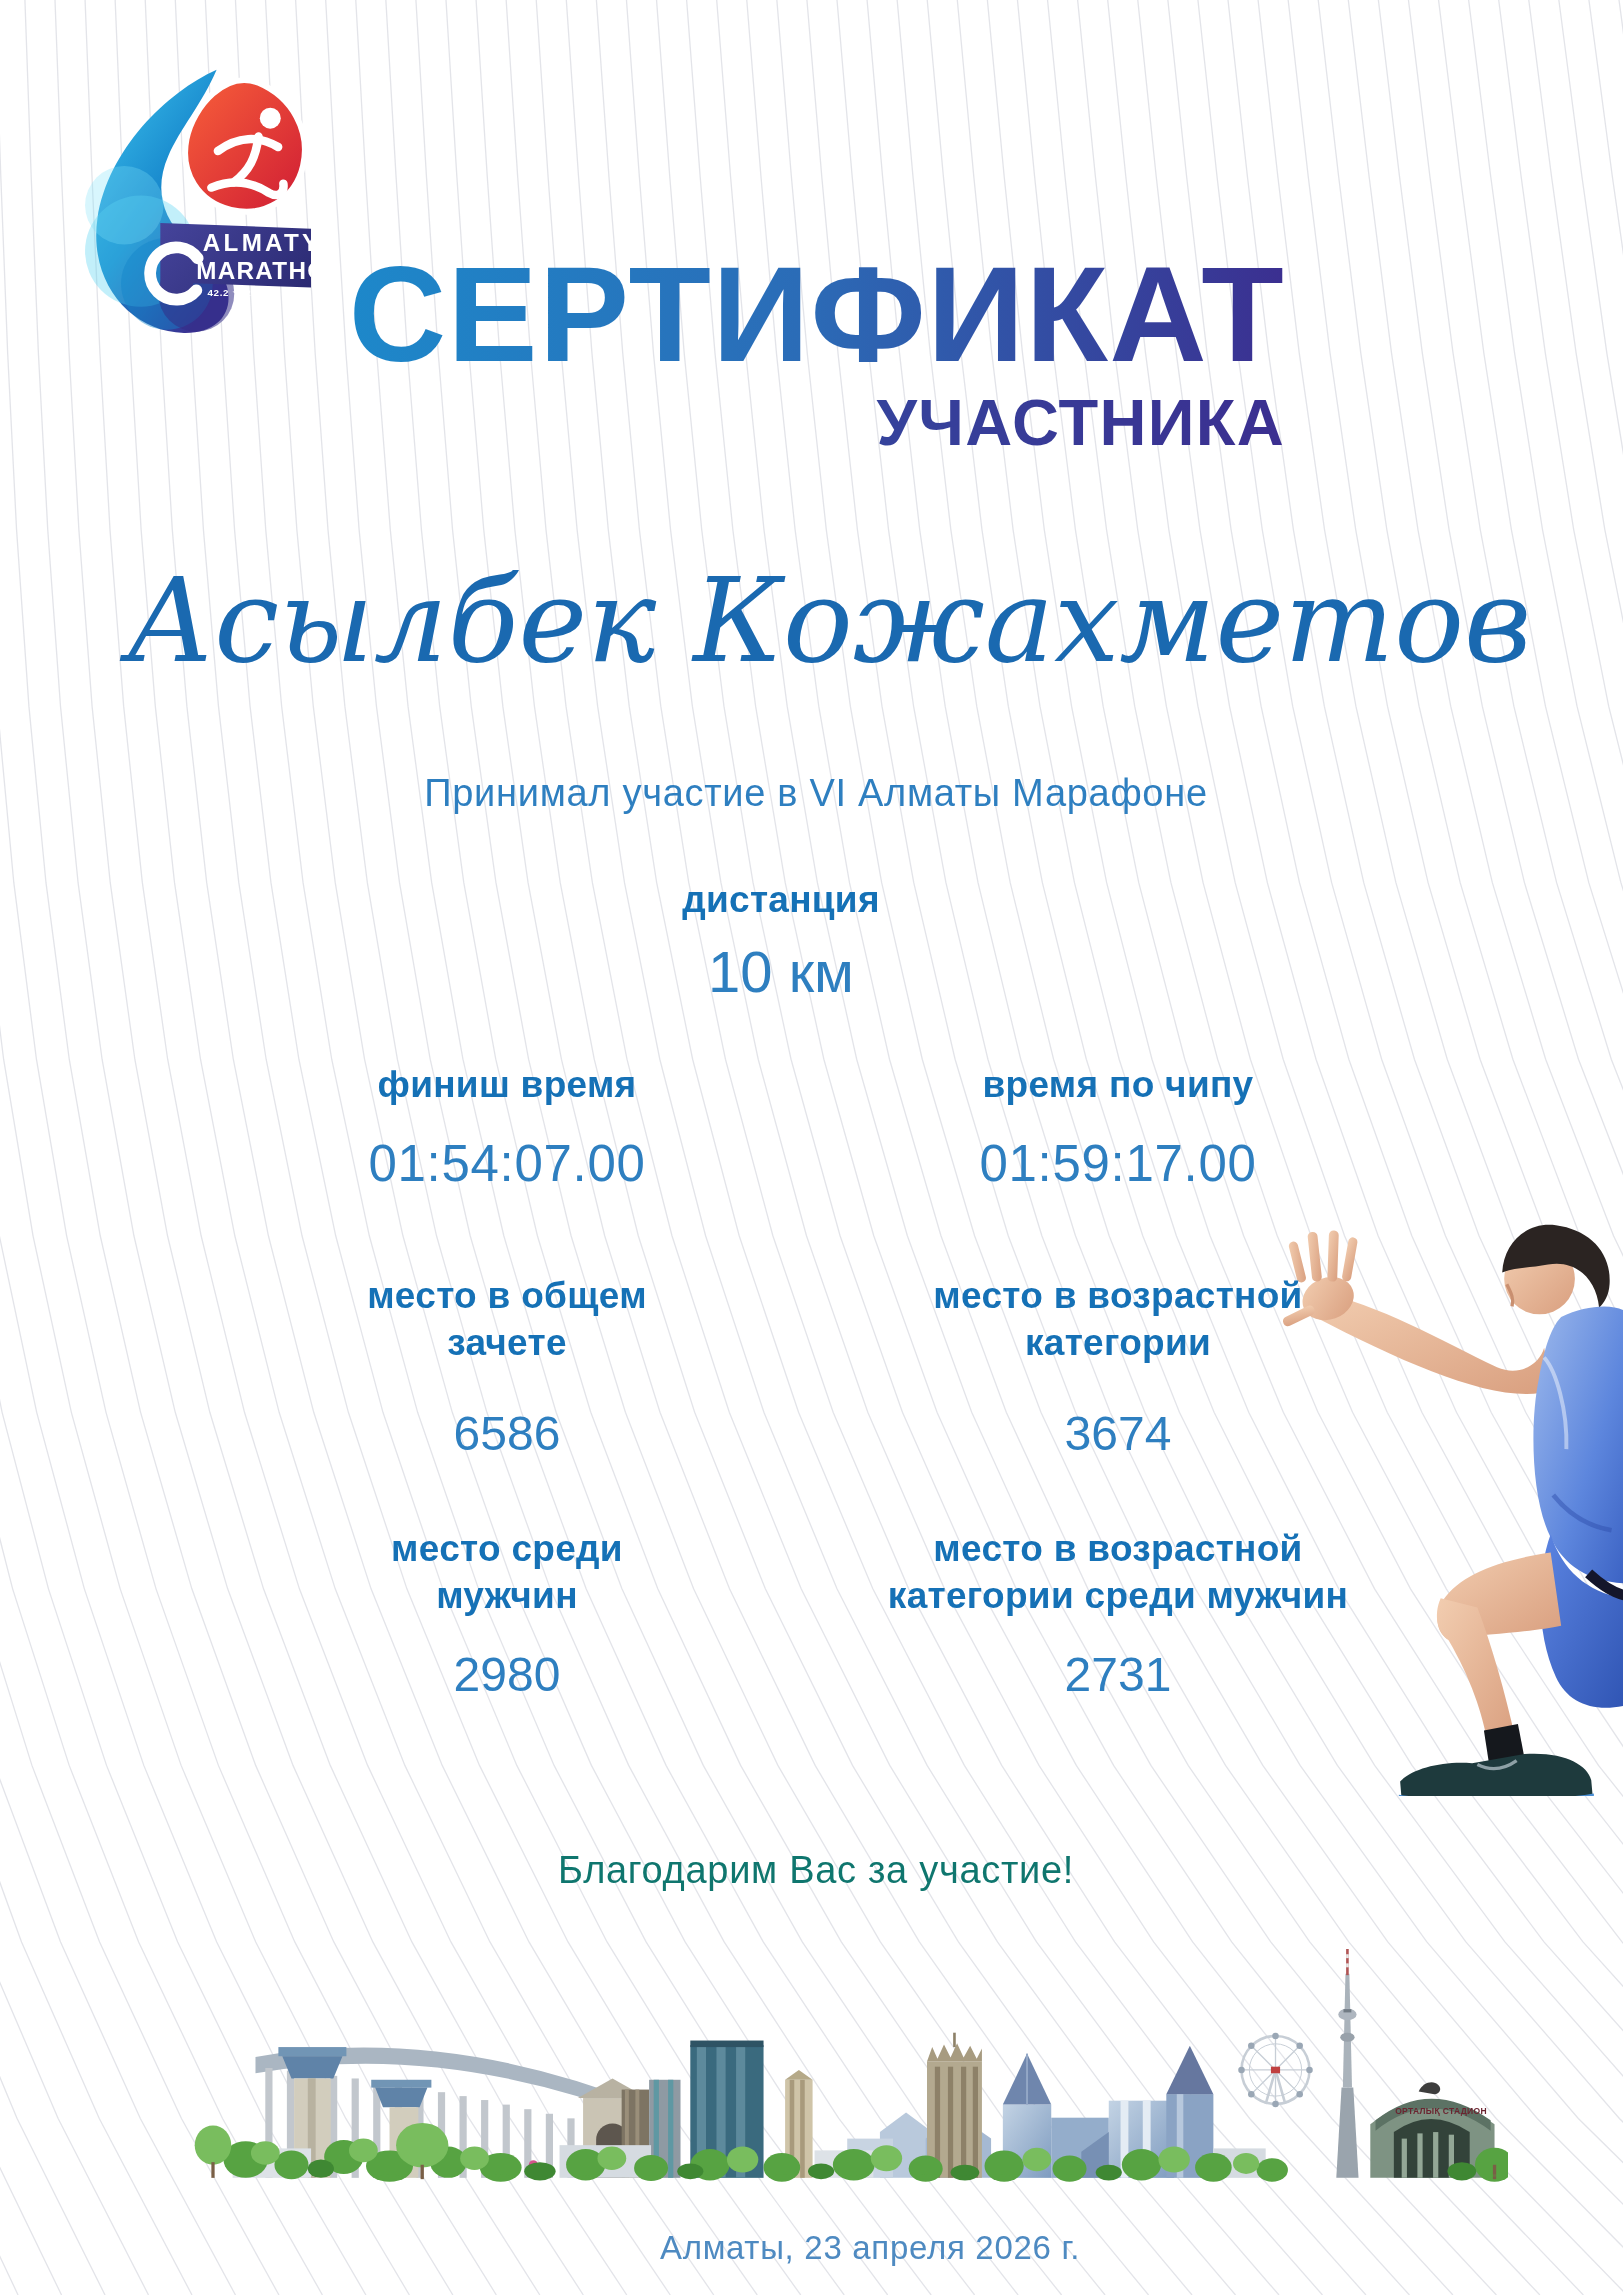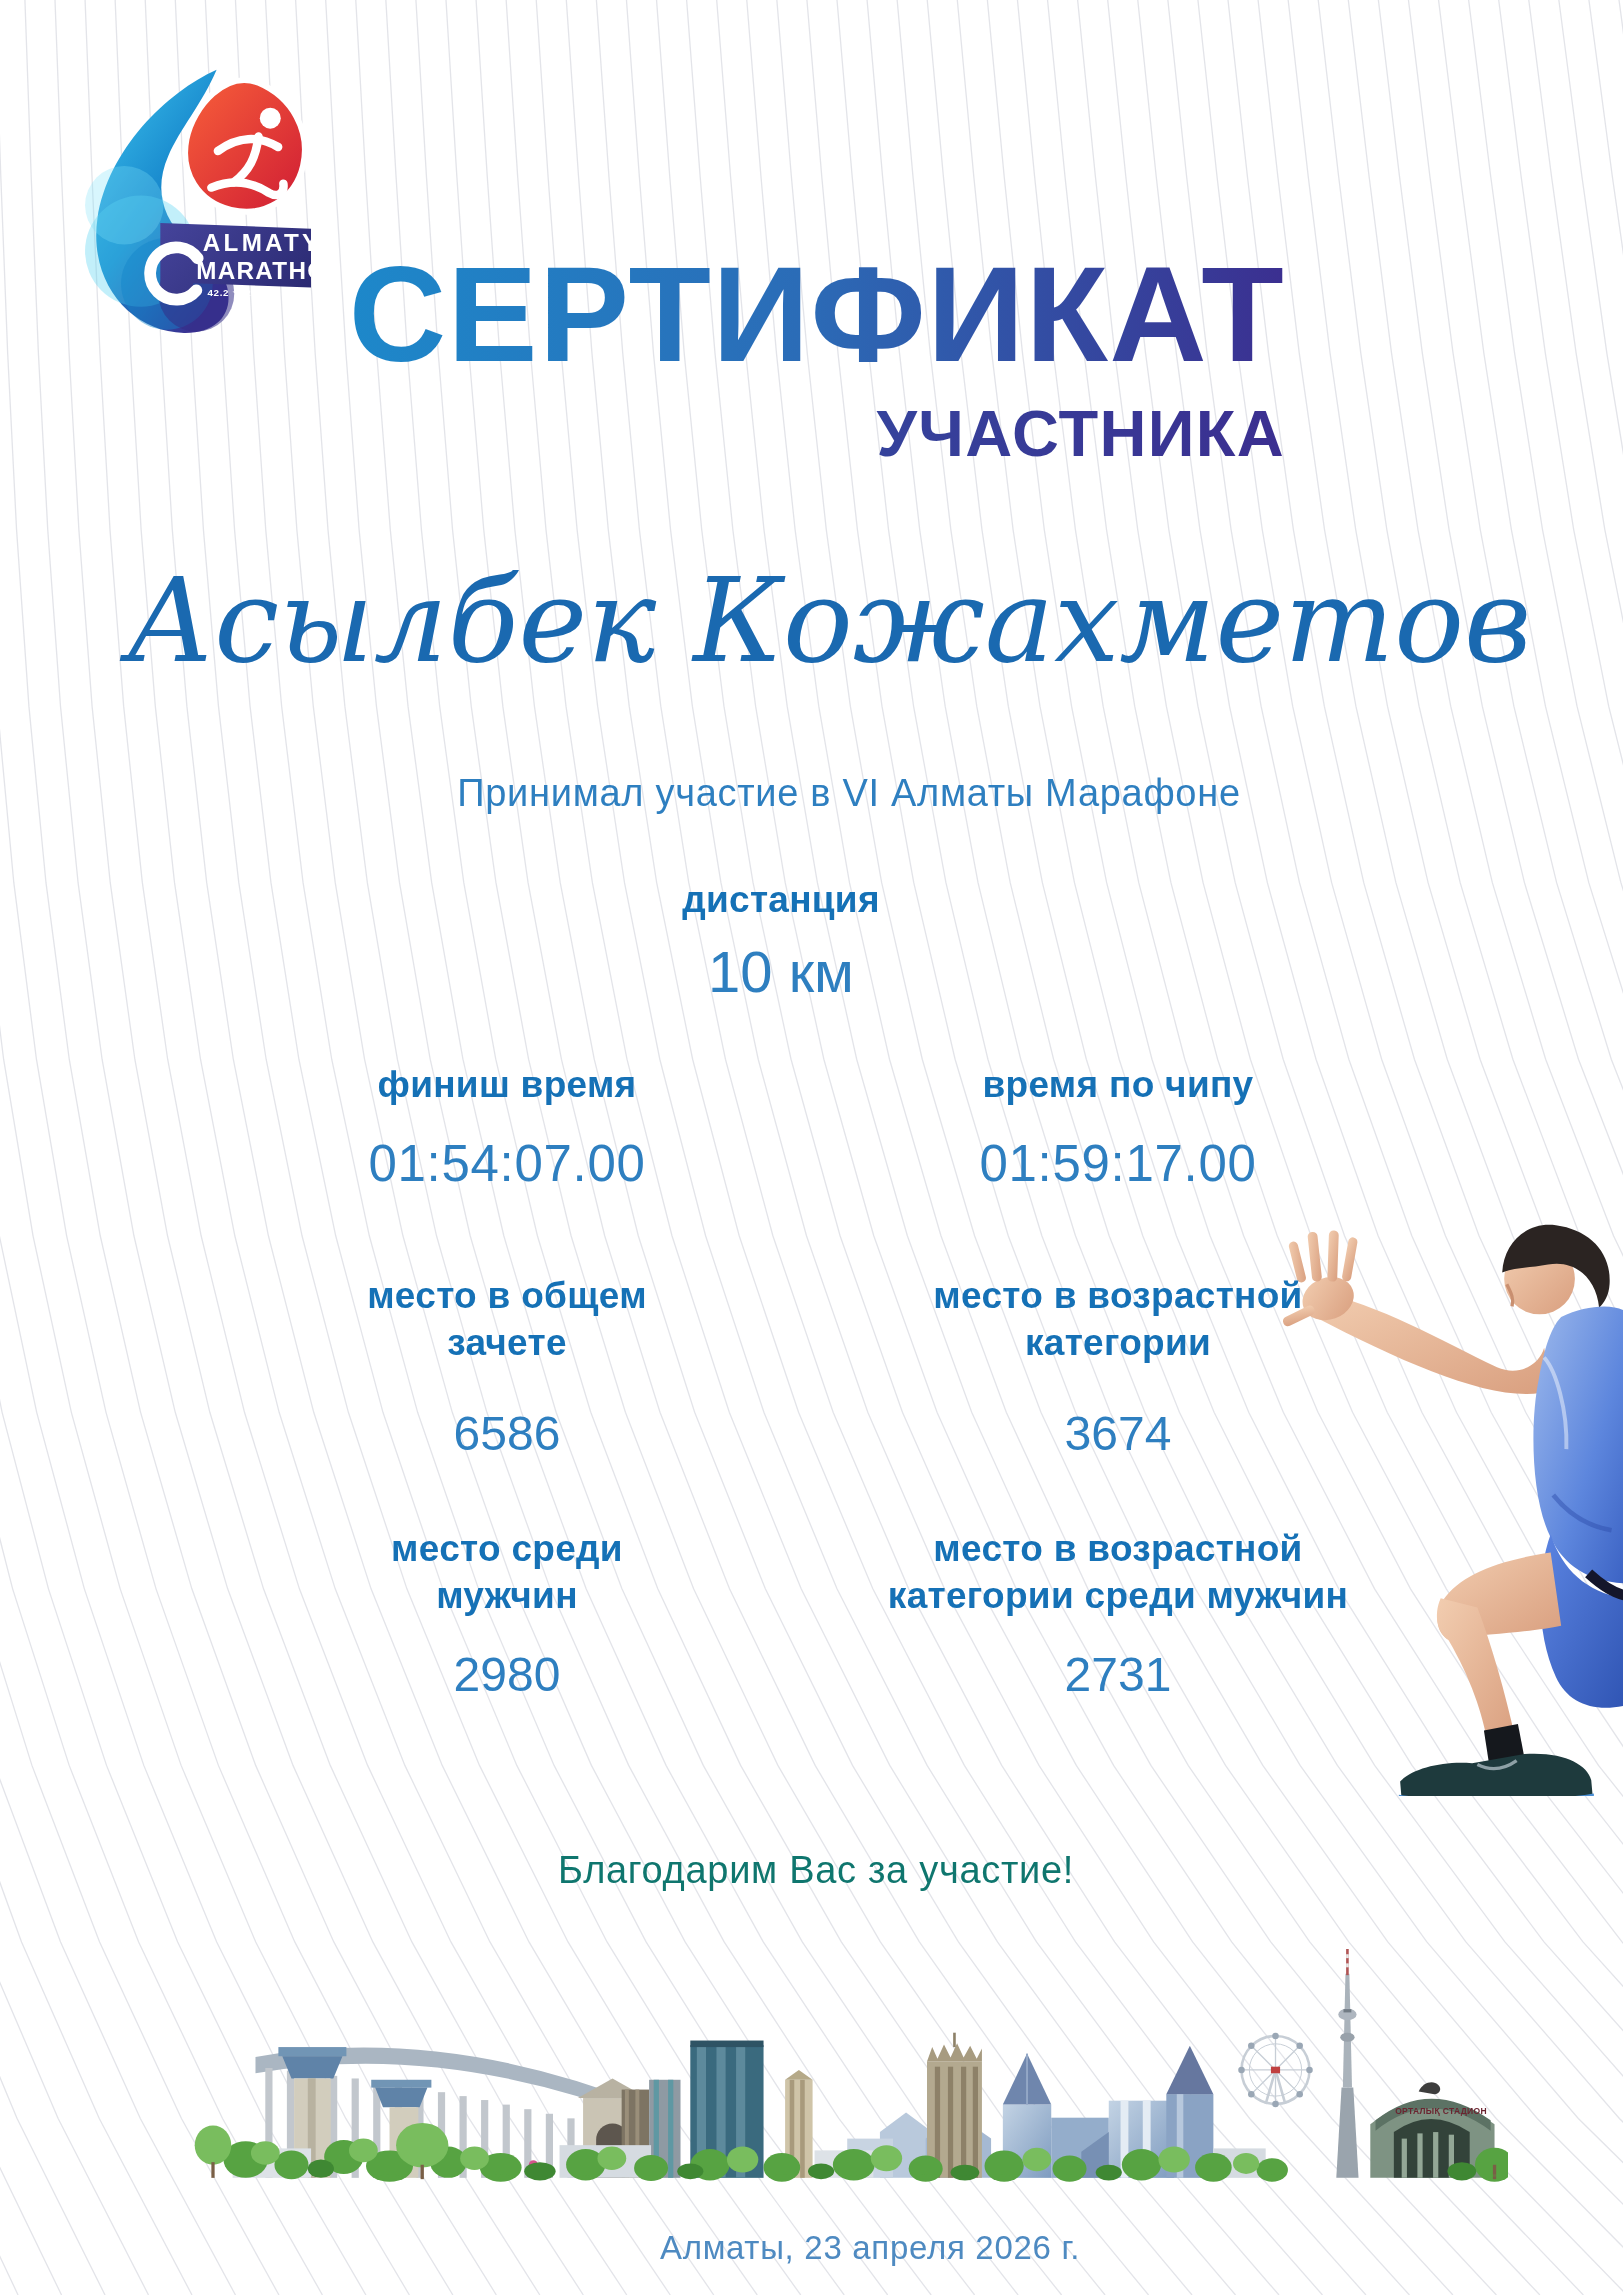--- a/index.html
+++ b/index.html
@@ -17,40 +17,39 @@
     position:absolute; top:256px; right:338px; text-align:right; z-index:3;
   }
   .cert-title{
     font-size:135px; font-weight:700; letter-spacing:1.3px; line-height:0.88;
     background:linear-gradient(90deg,#1d88ca 0%, #2b6cb7 48%, #3b2f90 100%);
     -webkit-background-clip:text; background-clip:text;
     color:transparent; -webkit-text-fill-color:transparent;
     white-space:nowrap;
   }
   .cert-subtitle{
-    margin-top:26px;
+    margin-top:15px;
     font-size:65px; font-weight:700; letter-spacing:1.3px; line-height:1;
     background:linear-gradient(90deg,#2d5cab 0%, #3b2f90 100%);
     -webkit-background-clip:text; background-clip:text;
     color:transparent; -webkit-text-fill-color:transparent;
     white-space:nowrap;
   }
 
   
   .participant-name{
     position:absolute; top:553px; left:829px; transform:translateX(-50%);
     font-family:"DejaVu Serif", serif; font-style:italic;
     font-size:116px; color:#1a69b0; white-space:nowrap; z-index:3;
   }
 
   .participation{
     position:absolute; top:772px; left:816px; transform:translateX(-50%);
     font-size:38px; font-weight:400; color:#2e7fc0; white-space:nowrap; z-index:3;
     letter-spacing:0.7px;
-    margin-left:33px;
   }
 
   .stat{position:absolute; text-align:center; z-index:3;}
   .stat .label{font-size:37px; font-weight:700; color:#1571b6; line-height:1.28; letter-spacing:0.3px;}
   .stat .value{color:#2e7fc0; font-weight:400;}
 
   .stat.distance{top:876px; left:781px; transform:translateX(-50%); width:589px;}
   .stat.distance .value{font-size:58px; margin-top:14.4px;}
 
   .col-left{left:507px; transform:translateX(-50%); width:419px;}

